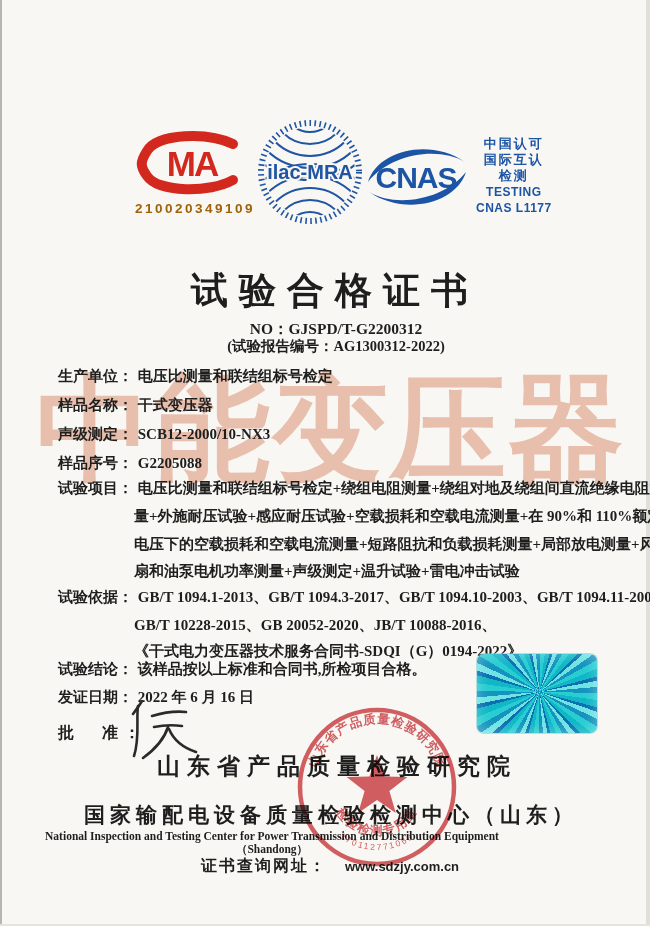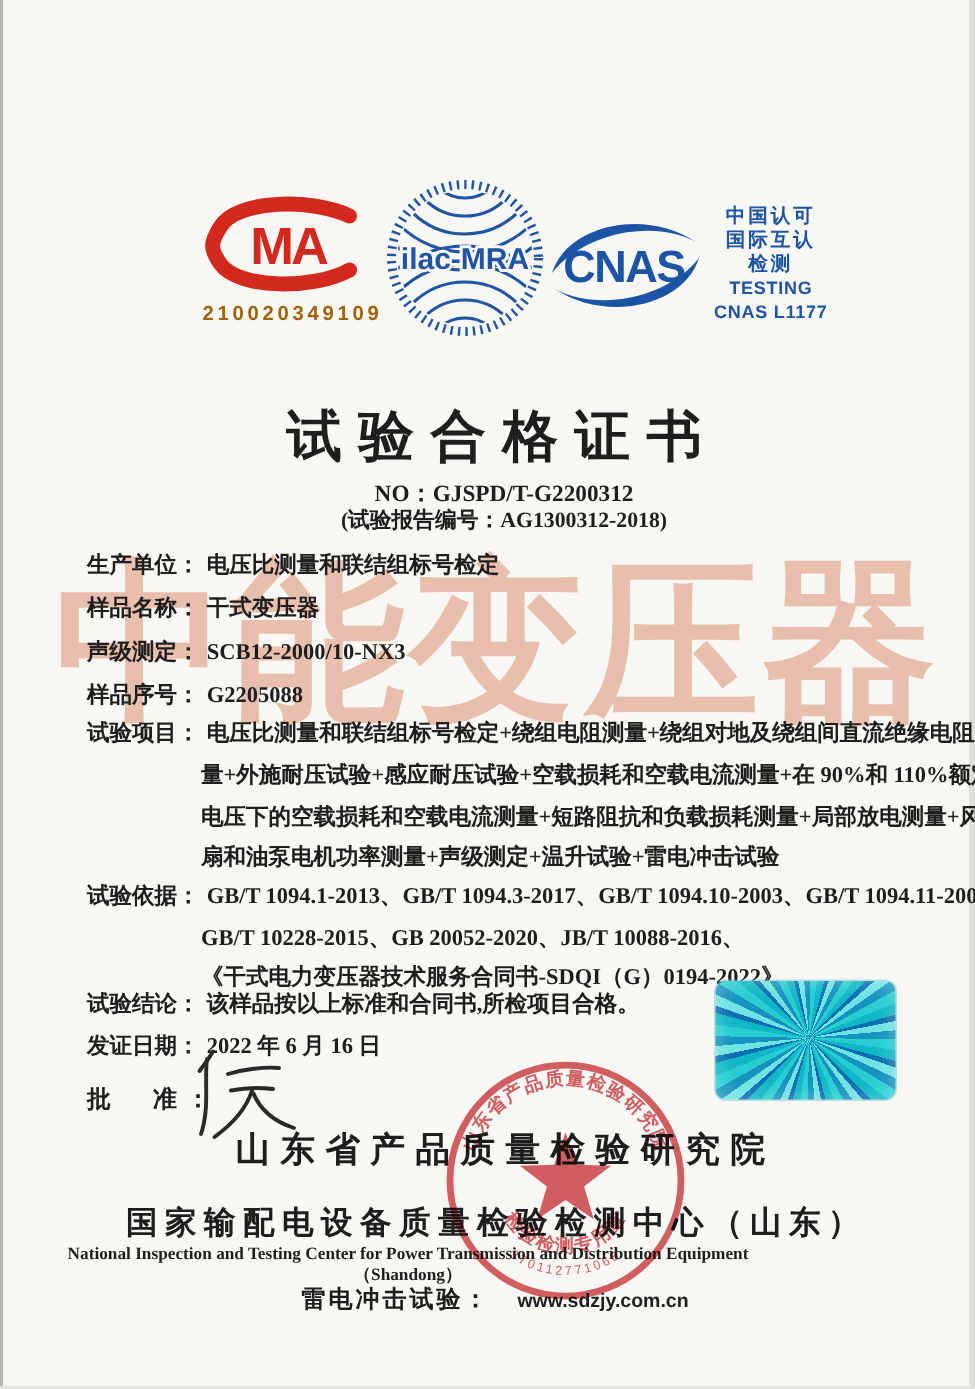--- a/index.html
+++ b/index.html
@@ -98,21 +98,21 @@
   <div class="abs cnas-text">
     <div class="cn">中国认可</div>
     <div class="cn">国际互认</div>
     <div class="cn">检测</div>
     <div class="en">TESTING</div>
     <div class="en">CNAS L1177</div>
   </div>
 
   <div class="abs title">试验合格证书</div>
   <div class="abs cert-no">NO：GJSPD/T-G2200312</div>
-  <div class="abs report-no">(试验报告编号：AG1300312-2018)</div>
+  <div class="abs report-no">(试验报告编号：AG1300312-2022)</div>
 
   <div class="abs row" style="top:367px">
     <span class="lab">生产单位：</span>
     <span class="val">电压比测量和联结组标号检定</span>
   </div>
   <div class="abs row" style="top:396px">
     <span class="lab">样品名称：</span>
     <span class="val">干式变压器</span>
   </div>
   <div class="abs row" style="top:425px">
@@ -180,16 +180,16 @@
     </text>
     <text font-size="8.5" fill="#cf454b" letter-spacing="2">
       <textPath href="#sealNum" startOffset="50%" text-anchor="middle">370112771068</textPath>
     </text>
   </svg>
 
   <div class="abs f-cn1">山东省产品质量检验研究院</div>
   <div class="abs f-cn2">国家输配电设备质量检验检测中心（山东）</div>
   <div class="abs f-en2">National Inspection and Testing Center for Power Transmission and Distribution Equipment（Shandong）</div>
   <div class="abs f-query">
-    <span class="ql">雷电冲击试验：</span>
+    <span class="ql">证书查询网址：</span>
     <span class="qu">www.sdzjy.com.cn</span>
   </div>
 </div>
 
 </body></html>

